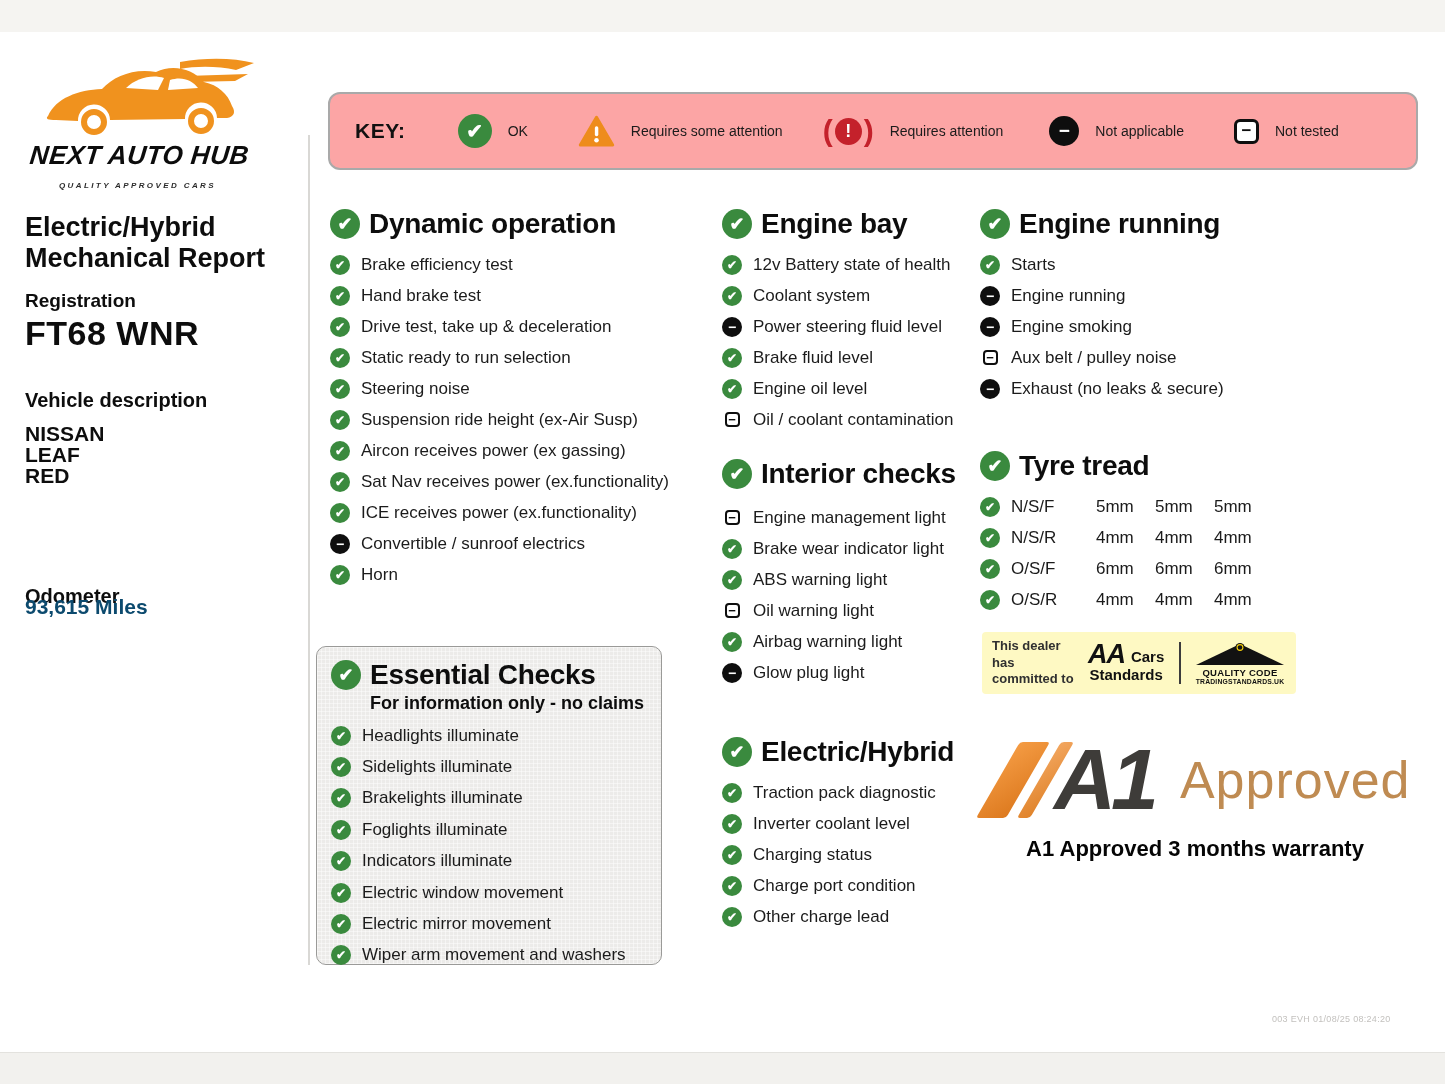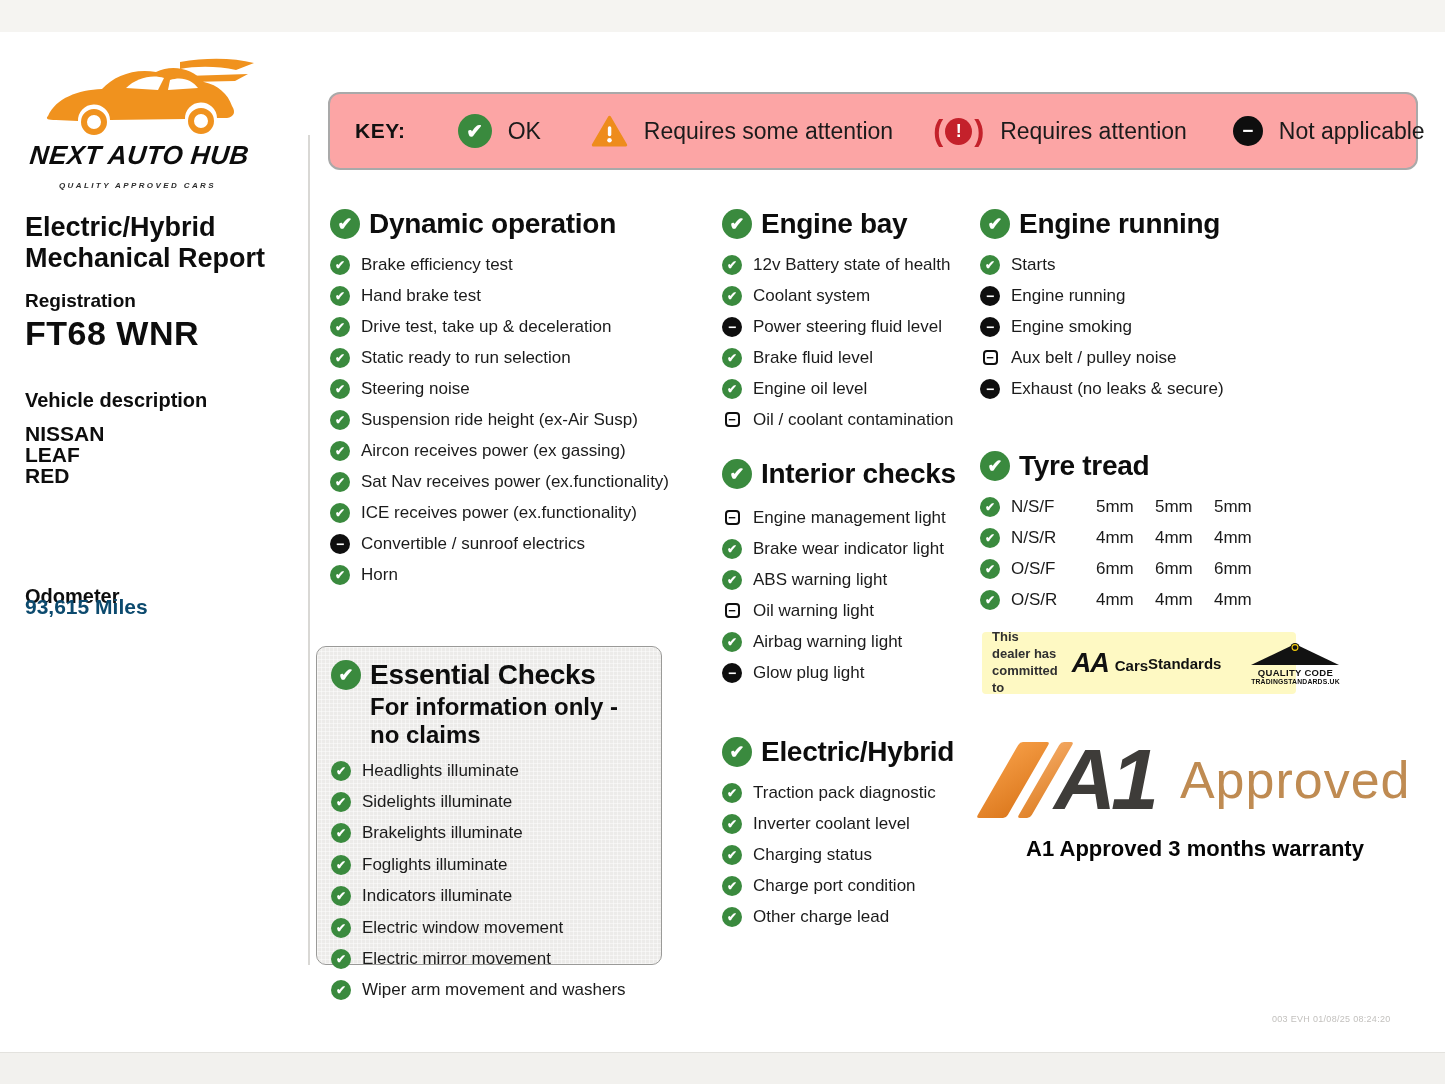--- a/index.html
+++ b/index.html
@@ -13,21 +13,21 @@
 
   
   .logo-block { left:30px; top:56px; width:250px; }
   .brand-name { font-style:italic; font-weight:900; font-size:26px; letter-spacing:.5px; color:#0c0c0c; transform:skewX(-6deg); white-space:nowrap; margin-top:2px; }
   .brand-tagline { font-size:8px; font-weight:700; letter-spacing:2.4px; color:#2c2c2c; text-align:center; width:215px; margin-top:10px; font-style:italic; }
 
   
   .keybox { left:328px; top:92px; width:1090px; height:78px; border:2px solid #a9a9a9; border-radius:12px; background:#fca5a5; display:flex; align-items:center; padding-left:25px; }
   .key-title { font-size:21px; font-weight:800; color:#111; letter-spacing:.5px; }
   .key-item { display:flex; align-items:center; }
-  .key-item .key-label { font-size:23px; color:#1b1b1b; margin-left:16px; white-space:nowrap; }
+  .key-item .key-label { font-size:14px; color:#1b1b1b; margin-left:16px; white-space:nowrap; }
   .ki-1 { margin-left:52px; } .ki-2 { margin-left:50px; } .ki-3 { margin-left:40px; } .ki-4 { margin-left:46px; } .ki-5 { margin-left:50px; }
   .key-ok { width:34px; height:34px; border-radius:50%; background:#3a8a3e; color:#fff; display:flex; align-items:center; justify-content:center; font-size:20px; font-weight:900; }
   .key-na { width:30px; height:30px; border-radius:50%; background:#0e0e0e; color:#fff; display:flex; align-items:center; justify-content:center; font-size:19px; font-weight:900; }
   .key-nt { width:25px; height:25px; border:3.5px solid #0e0e0e; border-radius:6px; background:#fff; color:#0e0e0e; display:flex; align-items:center; justify-content:center; font-size:17px; font-weight:900; }
   .key-alert { display:flex; align-items:center; gap:2px; }
   .key-alert .paren { color:#c4212b; font-size:30px; font-weight:800; line-height:1; }
   .key-alert .bang { width:27px; height:27px; border-radius:50%; background:#c4212b; color:#fff; display:flex; align-items:center; justify-content:center; font-size:18px; font-weight:900; }
 
   
   .report-title { left:25px; top:212px; font-size:27px; font-weight:700; line-height:1.16; color:#0d0d0d; }
@@ -64,27 +64,27 @@
   .tyre-val { width:48px; display:inline-block; }
   .tyre-row { gap:11px; }
 
   
   .essential-box { left:316px; top:646px; width:346px; height:319px; border:1.5px solid #9a9a98; border-radius:10px;
     background-color:#ecebe9;
     background-image:repeating-linear-gradient(0deg, rgba(255,255,255,.45) 0 1px, transparent 1px 4px),
                      repeating-linear-gradient(90deg, rgba(255,255,255,.45) 0 1px, transparent 1px 4px);
     padding:12px 14px; }
   .essential-box .sec-head { margin-bottom:2px; }
-  .essential-sub { font-size:24px; font-weight:700; color:#0d0d0d; margin:0 0 6px 39px; }
+  .essential-sub { font-size:18px; font-weight:700; color:#0d0d0d; margin:0 0 6px 39px; }
   .essential-box .item { height:31.4px; }
 
   
   .aa-badge { left:982px; top:632px; width:314px; height:62px; background:#fef9c3; border-radius:4px; display:flex; align-items:center; padding:6px 10px; }
   .aa-left { font-size:13px; font-weight:700; color:#303030; line-height:1.3; }
-  .aa-mark { display:flex; flex-direction:row; align-items:center; margin-left:14px; }
+  .aa-mark { display:flex; flex-direction:column; align-items:center; margin-left:14px; }
   .aa-mark-row { display:flex; align-items:flex-end; gap:6px; }
   .aa-big { font-size:27px; font-weight:900; font-style:italic; color:#111; line-height:.85; letter-spacing:-1px; }
   .aa-cars { font-size:15px; font-weight:800; color:#111; }
   .aa-standards { font-size:15px; font-weight:800; color:#111; margin-top:1px; }
   .aa-div { width:2px; height:42px; background:#3c3c3c; margin:0 13px 0 15px; }
   .tsi-block { display:flex; flex-direction:column; align-items:center; }
   .tsi-code1 { font-size:9.5px; font-weight:800; color:#111; letter-spacing:.3px; margin-top:1px; }
   .tsi-code2 { font-size:6.8px; font-weight:700; color:#111; letter-spacing:.2px; }
 
   

